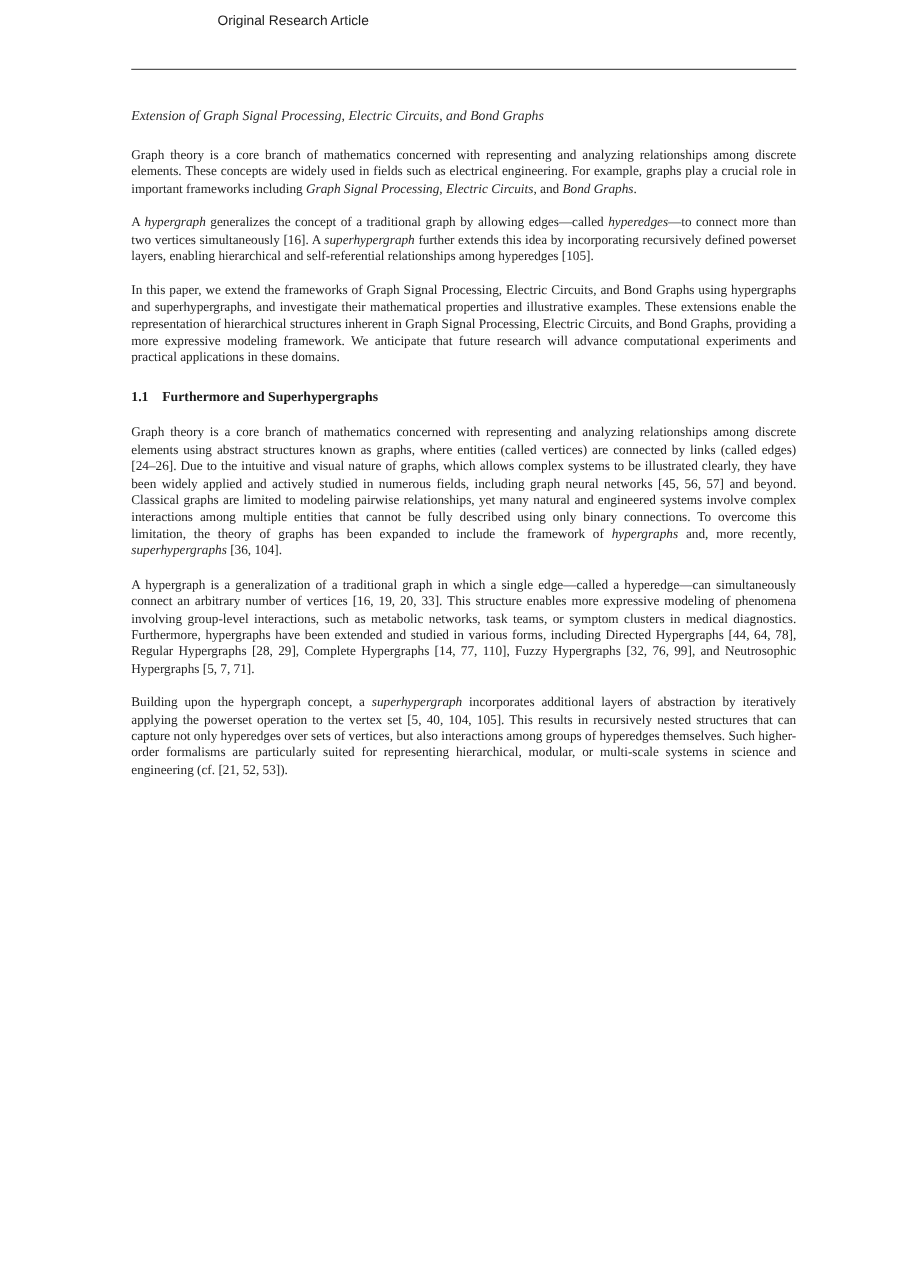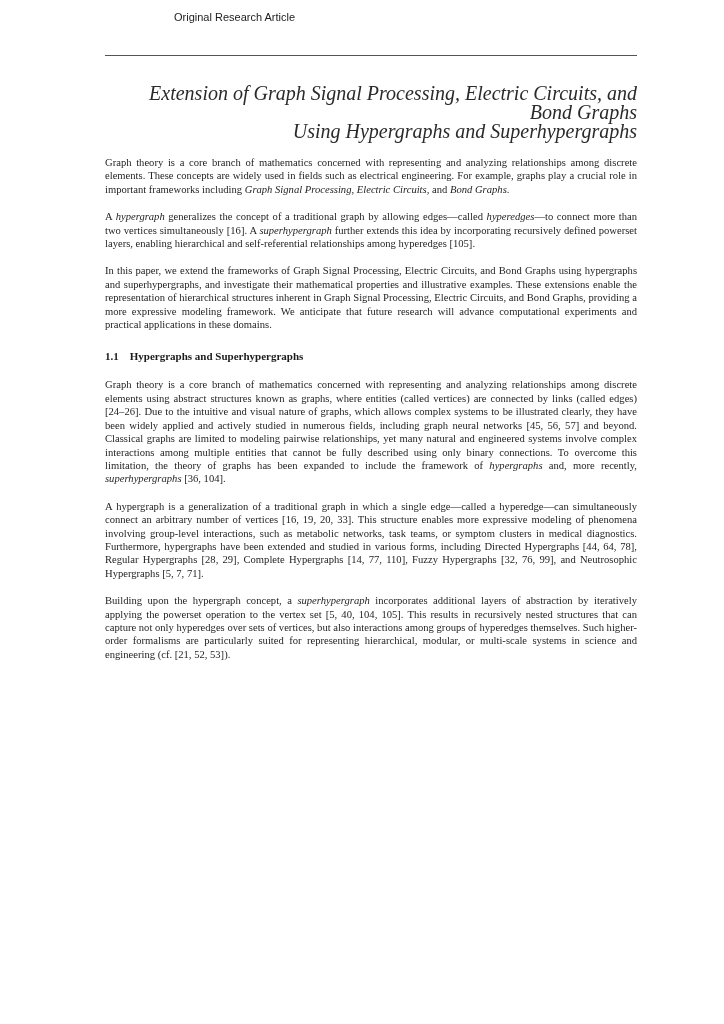--- a/index.html
+++ b/index.html
@@ -33,23 +33,23 @@
     margin-top: 31px;
     border: none;
     border-top: 1px solid #555555;
     height: 0;
     width: 100%;
   }
   .paper-title {
     margin: 28px 0 0 0;
     font-weight: normal;
     font-style: italic;
-    font-size: 20px;
+    font-size: 11px;
     line-height: 19px;
-    text-align: right;
+    text-align: left;
     color: #2a2a2a;
   }
   .abstract-heading {
     margin: 64px 0 0 0;
     font-size: 12.5px;
     font-weight: bold;
     color: #1b1b1b;
   }
   p.body-par {
     margin: 0 0 14px 0;
@@ -98,37 +98,36 @@
 
 <div class="page">
   <div class="content">
 
     <div class="running-head">Original Research Article</div>
 
     <hr class="header-rule">
 
     <h1 class="paper-title">
       <span>Extension of Graph Signal Processing, Electric Circuits, and Bond Graphs</span><br>
-      <span>Using Hypergraphs and Superhypergraphs</span>
     </h1>
 
     <div class="abstract-block">
 
       <p class="body-par"><span>Graph theory is a core branch of mathematics concerned with representing and analyzing relationships among discrete elements.  These concepts are widely used in fields such as electrical engineering.  For example, graphs play a crucial role in important frameworks including </span><i>Graph Signal Processing</i><span>, </span><i>Electric Circuits</i><span>, and </span><i>Bond Graphs</i><span>.</span></p>
 
       <p class="body-par"><span>A </span><i>hypergraph</i><span> generalizes the concept of a traditional graph by allowing edges—called </span><i>hyperedges</i><span>—to connect more than two vertices simultaneously [16].  A </span><i>superhypergraph</i><span> further extends this idea by incorporating recursively defined powerset layers, enabling hierarchical and self-referential relationships among hyperedges [105].</span></p>
 
       <p class="body-par"><span>In this paper, we extend the frameworks of Graph Signal Processing, Electric Circuits, and Bond Graphs using hypergraphs and superhypergraphs, and investigate their mathematical properties and illustrative examples. These extensions enable the representation of hierarchical structures inherent in Graph Signal Processing, Electric Circuits, and Bond Graphs, providing a more expressive modeling framework.  We anticipate that future research will advance computational experiments and practical applications in these domains.</span></p>
 
     </div>
 
     <div class="intro-block">
 
       <h3 class="subsection-heading">
-        <span class="sec-num">1.1</span><span>Hypergraphs and Superhypergraphs</span>
+        <span class="sec-num">1.1</span><span>Furthermore and Superhypergraphs</span>
       </h3>
 
       <p class="body-par"><span>Graph theory is a core branch of mathematics concerned with representing and analyzing relationships among discrete elements using abstract structures known as graphs, where entities (called vertices) are connected by links (called edges) [24–26].  Due to the intuitive and visual nature of graphs, which allows complex systems to be illustrated clearly, they have been widely applied and actively studied in numerous fields, including graph neural networks [45, 56, 57] and beyond.  Classical graphs are limited to modeling pairwise relationships, yet many natural and engineered systems involve complex interactions among multiple entities that cannot be fully described using only binary connections.  To overcome this limitation, the theory of graphs has been expanded to include the framework of </span><i>hypergraphs</i><span> and, more recently, </span><i>superhypergraphs</i><span>  [36, 104].</span></p>
 
       <p class="body-par"><span>A hypergraph is a generalization of a traditional graph in which a single edge—called a hyperedge—can simultaneously connect an arbitrary number of vertices [16, 19, 20, 33].  This structure enables more expressive modeling of phenomena involving group-level interactions, such as metabolic networks, task teams, or symptom clusters in medical diagnostics.  Furthermore, hypergraphs have been extended and studied in various forms, including Directed Hypergraphs [44, 64, 78], Regular Hypergraphs [28, 29], Complete Hypergraphs [14, 77, 110], Fuzzy Hypergraphs [32, 76, 99], and Neutrosophic Hypergraphs [5, 7, 71].</span></p>
 
       <p class="body-par"><span>Building upon the hypergraph concept, a </span><i>superhypergraph</i><span> incorporates additional layers of abstraction by iteratively applying the powerset operation to the vertex set [5, 40, 104, 105].  This results in recursively nested structures that can capture not only hyperedges over sets of vertices, but also interactions among groups of hyperedges themselves.  Such higher-order formalisms are particularly suited for representing hierarchical, modular, or multi-scale systems in science and engineering (cf. [21, 52, 53]).</span></p>
     </div>
 
   </div>

